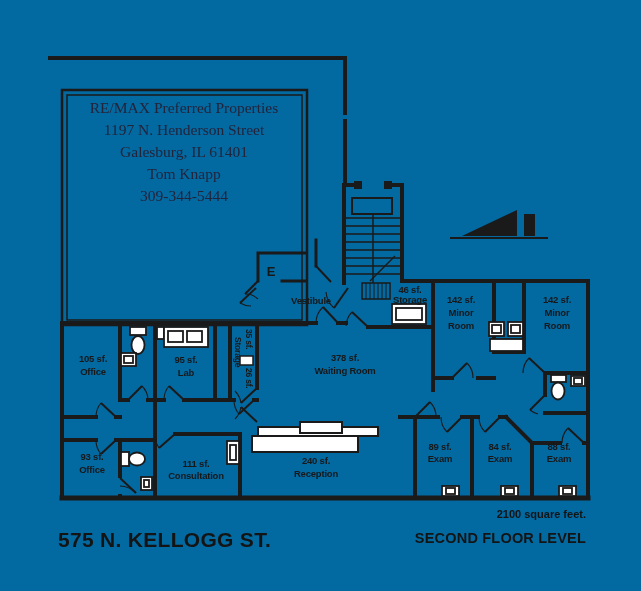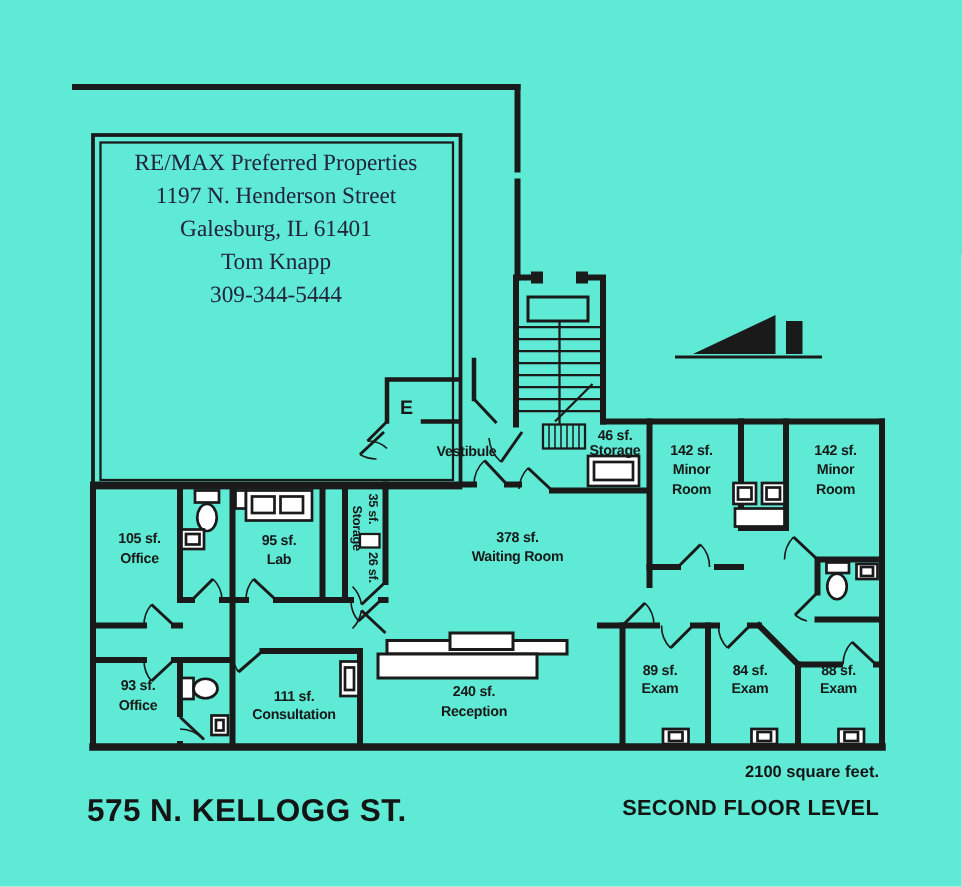--- a/index.html
+++ b/index.html
@@ -1,16 +1,16 @@
 <!DOCTYPE html>
 <html><head>
 <meta charset="utf-8">
 <style>
   html,body{margin:0;padding:0;background:#e8e8e8;}
-  .page{width:641px;height:591px;background:#5eead4;position:relative;overflow:hidden;}
+  .page{width:641px;height:591px;background:#0369a1;position:relative;overflow:hidden;}
   svg{display:block;}
   text{font-family:"Liberation Sans",sans-serif;}
   .plab{font-weight:bold;font-size:9.5px;fill:#181818;text-anchor:middle;letter-spacing:-0.2px;}
   .plab-v{font-weight:bold;font-size:8.5px;fill:#181818;text-anchor:start;letter-spacing:-0.2px;}
   .elab{font-weight:bold;font-size:13px;fill:#181818;text-anchor:middle;}
   .serif{font-family:"Liberation Serif",serif;font-size:15.5px;fill:#23233a;text-anchor:middle;}
   .foot-sm{font-weight:bold;font-size:11px;fill:#141414;text-anchor:end;}
   .foot-md{font-weight:bold;font-size:14.5px;fill:#141414;text-anchor:end;letter-spacing:0.2px;}
   .foot-big{font-weight:bold;font-size:21px;fill:#141414;text-anchor:start;letter-spacing:0.3px;}
 </style>

